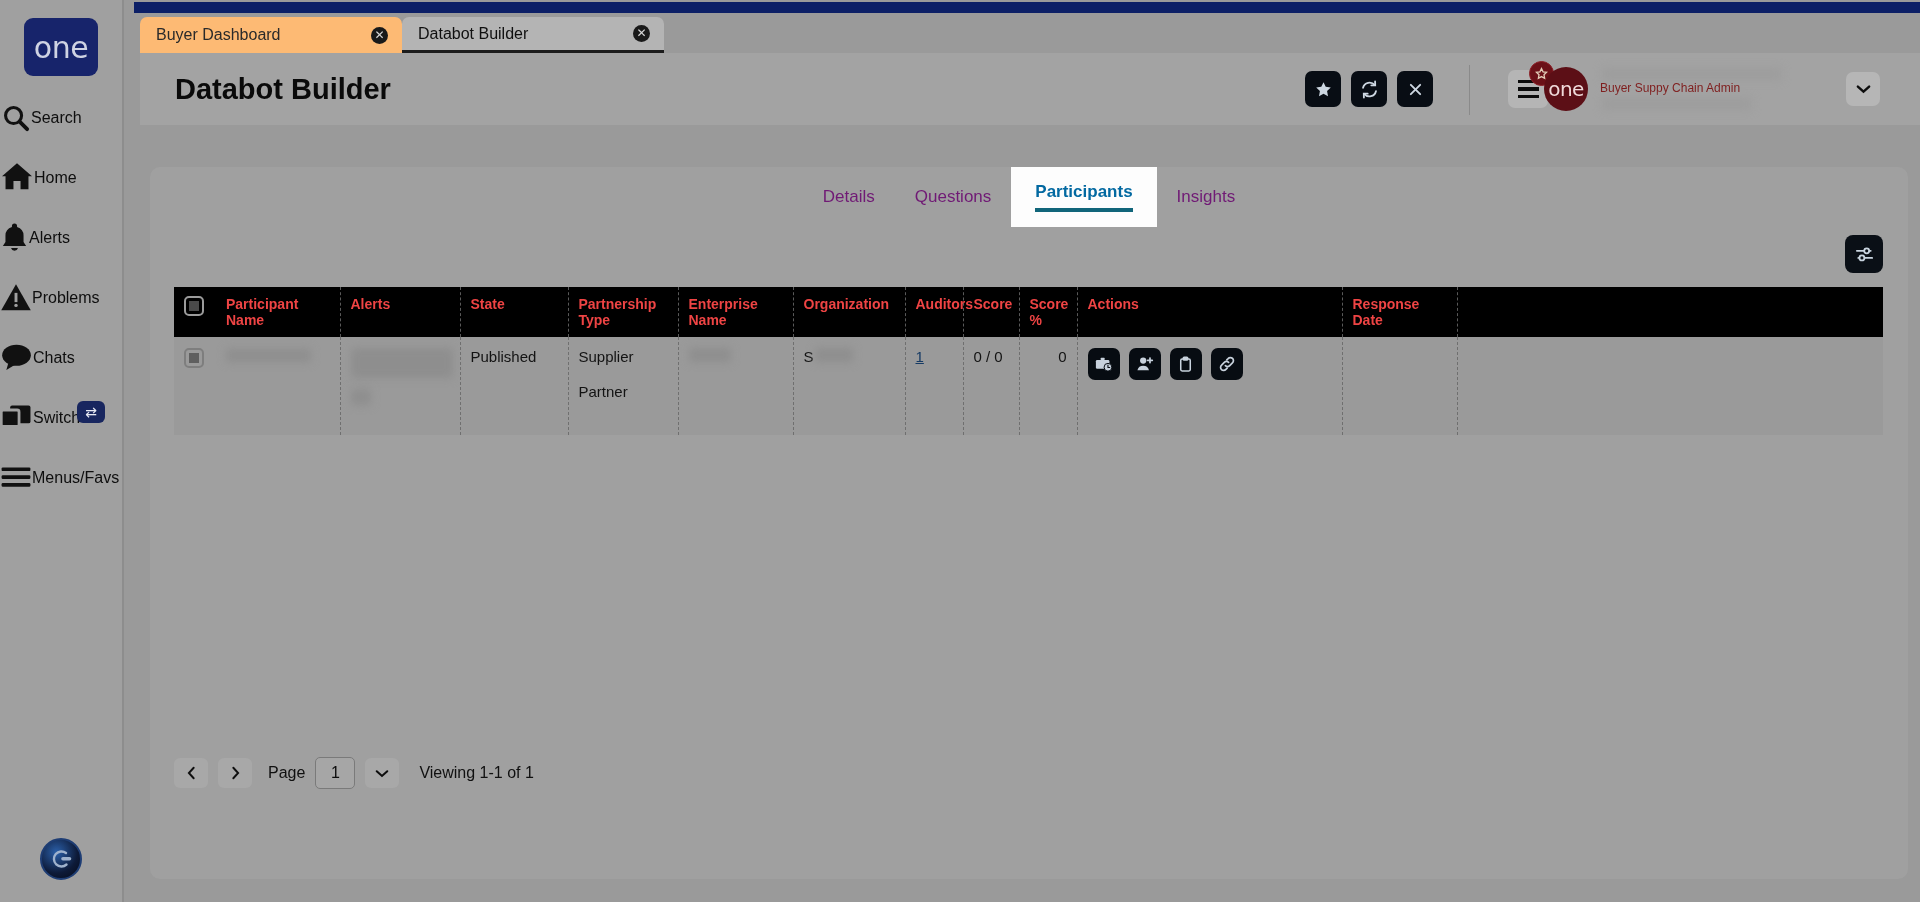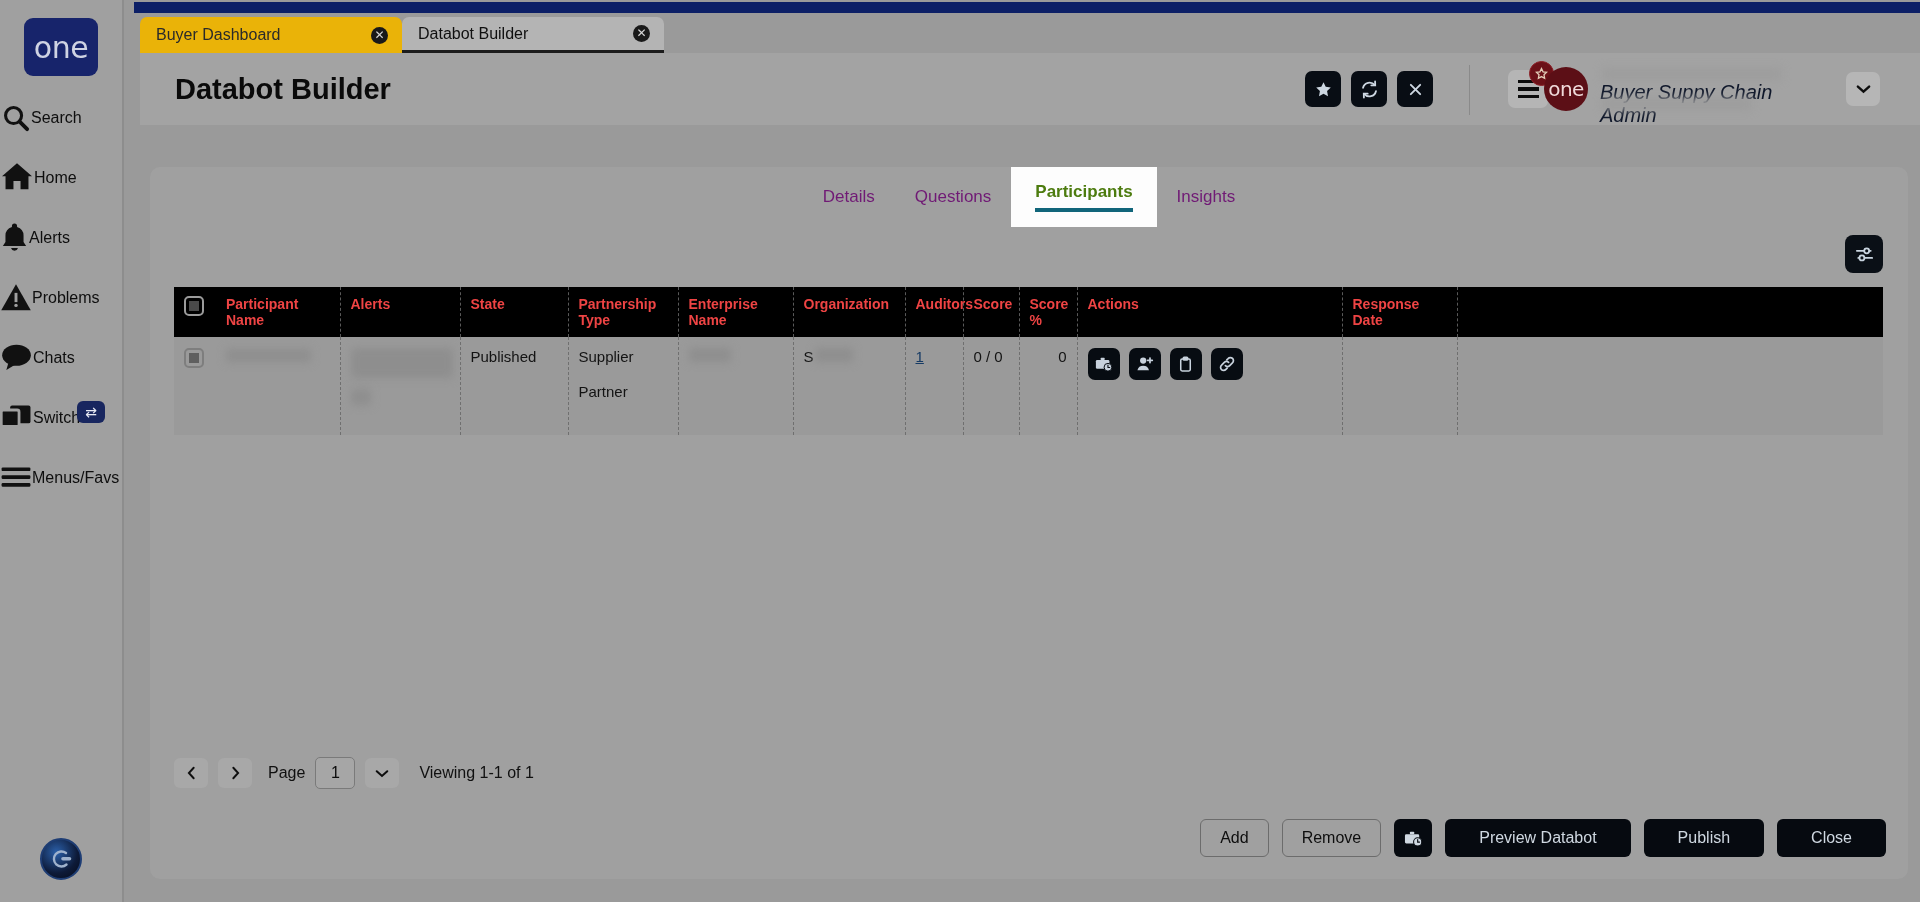--- a/index.html
+++ b/index.html
@@ -67,21 +67,21 @@
   
   #tabstrip {
     position: absolute; left: 140px; top: 17px;
     height: 36px;
     display: flex; align-items: flex-end;
   }
   .ptab {
     height: 36px; min-width: 262px;
     display: flex; align-items: center;
     padding: 0 14px 0 16px;
-    background: #eab308;
+    background: #fdba74;
     border-radius: 7px 7px 0 0;
     font-size: 16px; color: #2a2a2a;
     justify-content: space-between;
   }
   .ptab.active {
     background: #b4b4b4;
     color: #101010;
     border-bottom: 3px solid #1c1c1c;
   }
   .ptab .tabclose {
@@ -136,21 +136,21 @@
     background: #5c0f16; color: #f0d9d9;
     display: flex; align-items: center; justify-content: center;
     font-size: 20px; letter-spacing: -0.5px;
     font-family: "DejaVu Sans", sans-serif;
   }
   .user-text { margin-left: 12px; width: 232px; position: relative; height: 44px; }
   .blurline { position: absolute; left: 2px; border-radius: 3px; background: #9d9d9d;
               filter: blur(4px); }
   .blurline.l1 { top: 1px; width: 180px; height: 12px; }
   .blurline.l2 { bottom: 1px; width: 150px; height: 12px; }
-  .user-role { position: absolute; top: 14px; left: 0; font-size: 20px; color: #0f172a; font-style: italic; }
+  .user-role { position: absolute; top: 14px; left: 0; font-size: 12px; color: #7f1d1d; }
   .user-caret {
     width: 34px; height: 34px; border-radius: 7px; margin-left: 14px;
     background: #b6b6b6; color: #0d0d0d;
     display: flex; align-items: center; justify-content: center; font-size: 14px;
   }
 
   
   #card {
     position: absolute; left: 150px; top: 167px;
     width: 1758px; height: 712px;
@@ -162,21 +162,21 @@
   #tabs {
     position: absolute; left: 0; top: 0; width: 100%;
     height: 60px; display: flex; justify-content: center; align-items: stretch;
   }
   .vtab {
     padding: 0 20px;
     display: flex; flex-direction: column; align-items: center; justify-content: center;
     font-size: 17px; color: #701a75;
   }
   .vtab.active {
-    background: #fdfdfd; font-weight: bold; color: #4d7c0f;
+    background: #fdfdfd; font-weight: bold; color: #0369a1;
     padding: 0 24px;
   }
   .vtab.active .uline {
     width: 100%; height: 4px; background: #11657a; margin-top: 6px;
   }
 
   
   #grid-settings {
     position: absolute; right: 25px; top: 68px;
     width: 38px; height: 38px; border-radius: 8px;
@@ -563,32 +563,15 @@
       <span class="pg-lbl">Page</span>
       <div class="pg-input">1</div>
       <div class="pg-btn">
         <svg width="14" height="9" viewBox="0 0 16 10" fill="none" stroke="#0d0d0d" stroke-width="2.4" stroke-linecap="round">
           <polyline points="2,2.5 8,7.8 14,2.5"></polyline>
         </svg>
       </div>
       <span class="pg-view">Viewing 1-1 of 1</span>
     </div>
 
-    <div id="footer">
-      <div class="btn ghost">Add</div>
-      <div class="btn ghost">Remove</div>
-      <div class="btn icon">
-        <span>
-          <svg width="19" height="19" viewBox="0 0 20 20" fill="#cfd8e1">
-            <rect x="1" y="5.6" width="15" height="9.6" rx="1.4"></rect>
-            <rect x="6.2" y="3" width="4.6" height="2.6" rx="0.8"></rect>
-            <circle cx="14.4" cy="13.6" r="4.3" fill="#cfd8e1" stroke="#060a10" stroke-width="1.1"></circle>
-            <path d="M14.4 11.2 v2.6 h2" stroke="#060a10" stroke-width="1.2" fill="none" stroke-linecap="round"></path>
-          </svg>
-        </span>
-      </div>
-      <div class="btn dark" style="padding:0 34px">Preview Databot</div>
-      <div class="btn dark" style="padding:0 34px">Publish</div>
-      <div class="btn dark" style="padding:0 34px">Close</div>
-    </div>
 
   </div>
 </div>
 
 </body></html>

